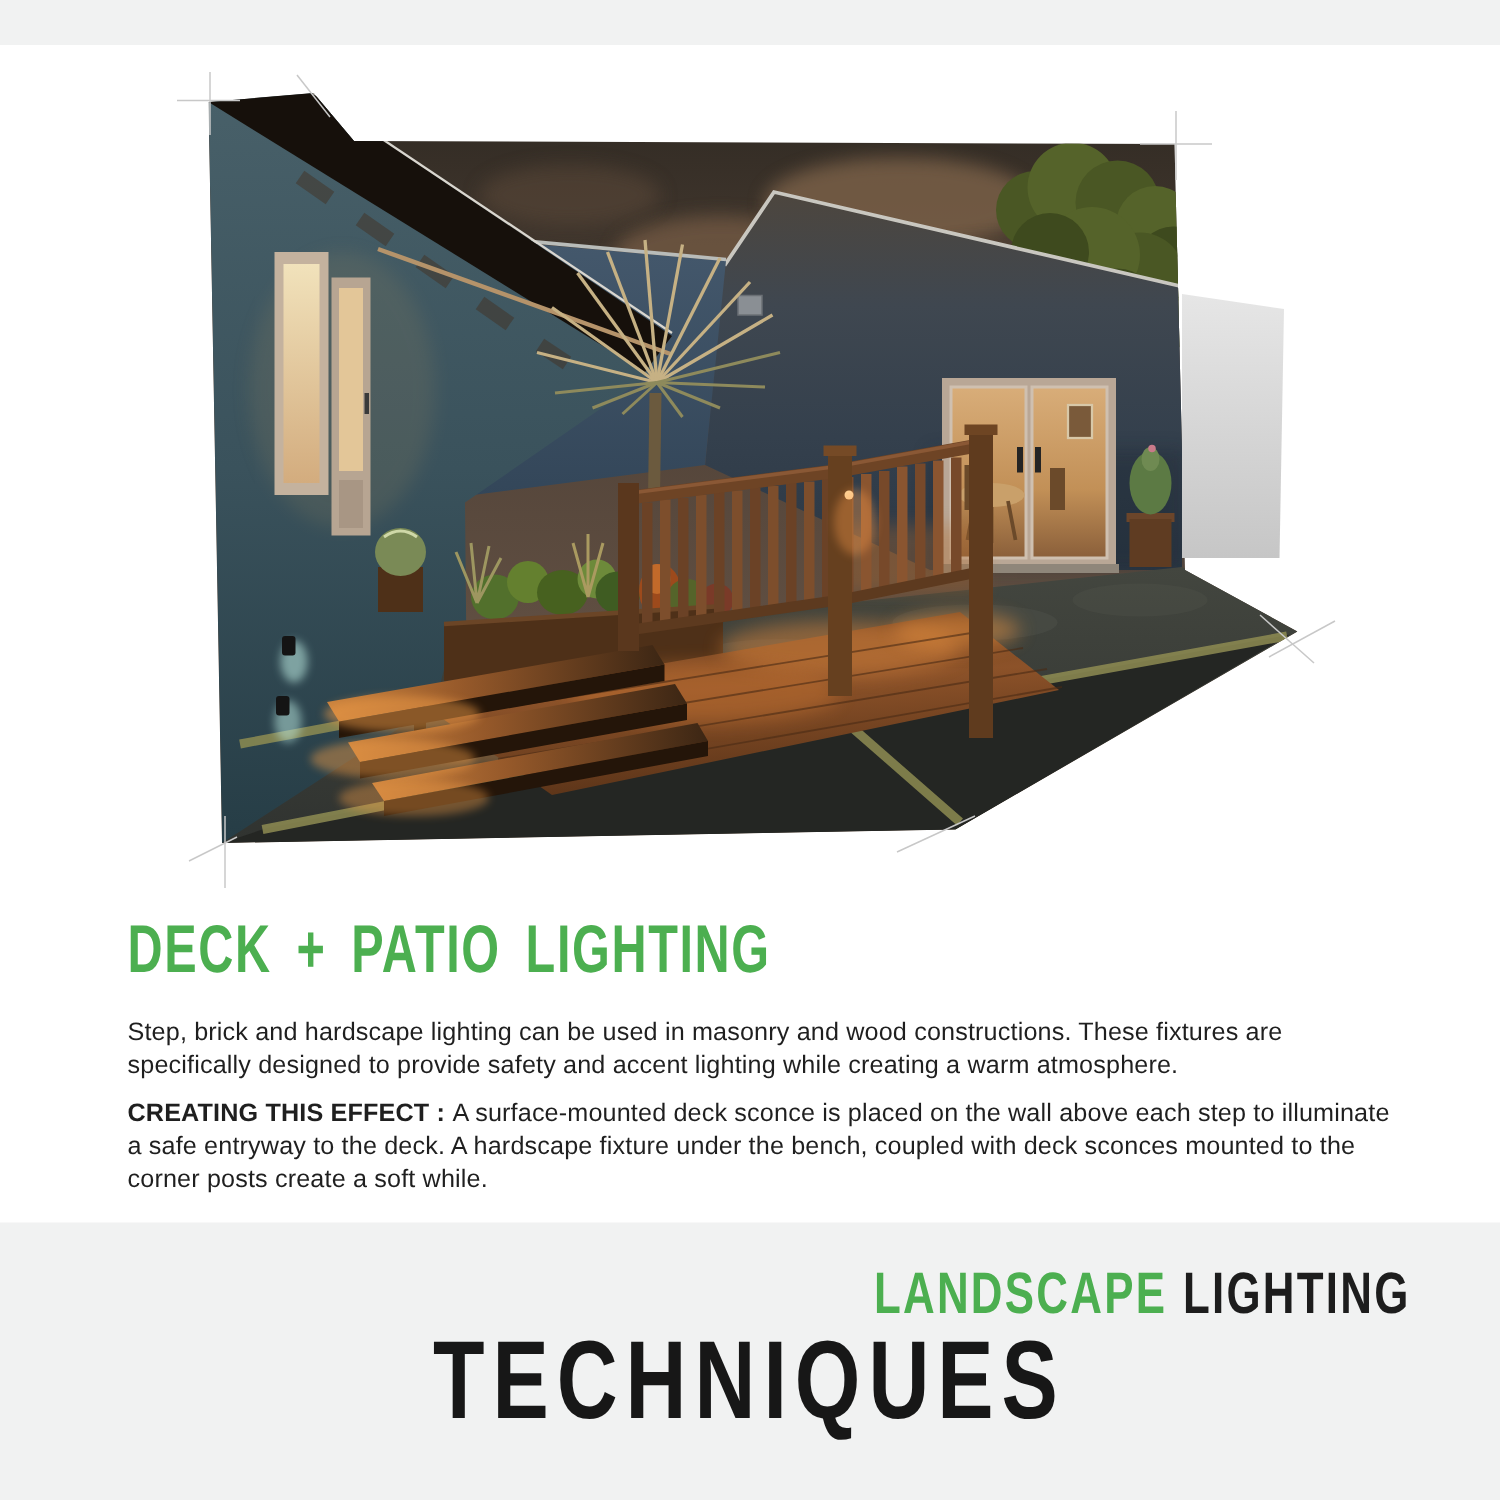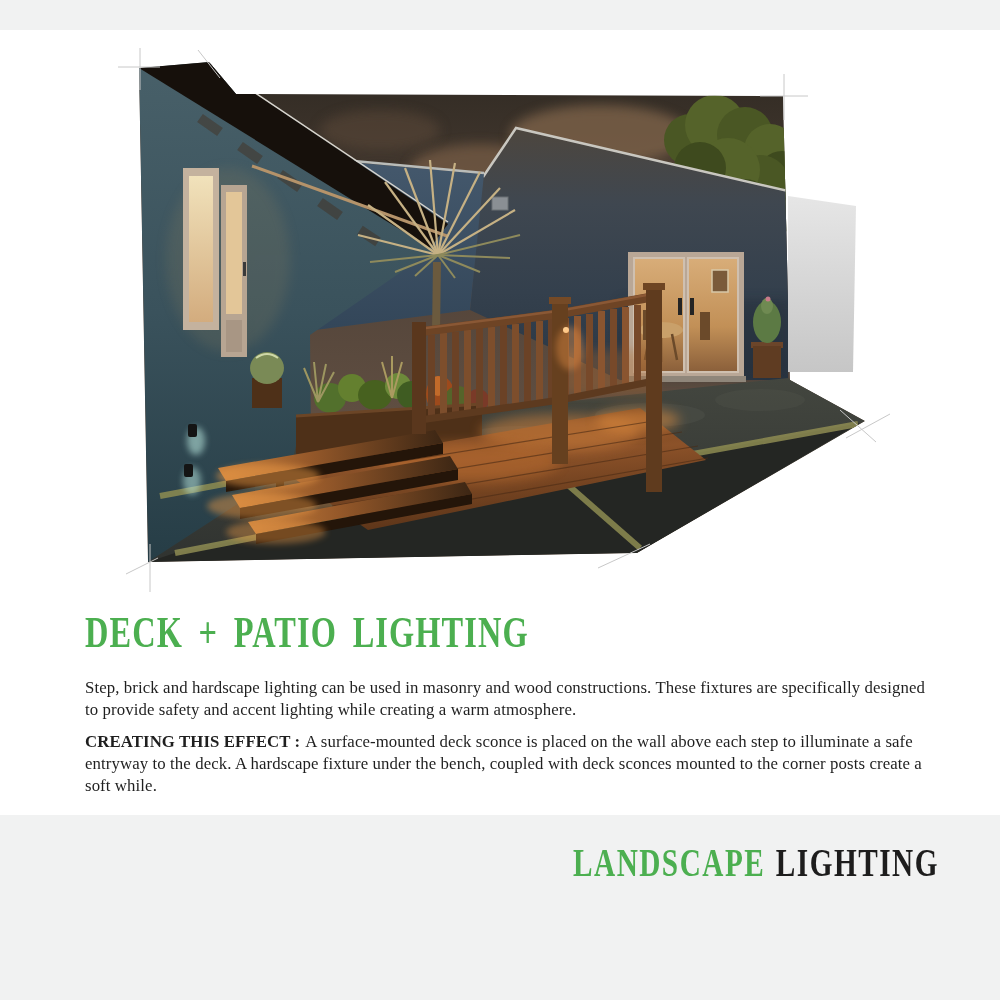--- a/index.html
+++ b/index.html
@@ -1,17 +1,17 @@
 <!DOCTYPE html>
 <html><head>
 <meta charset="utf-8">
 <style>
   html,body{margin:0;padding:0;background:#ffffff;}
   #page{position:relative;width:1000px;height:1000px;background:#ffffff;overflow:hidden;
-        font-family:Liberation Serif, serif;}
+        font-family:Liberation Sans, sans-serif;}
   #topband{position:absolute;left:0;top:0;width:1000px;height:30px;background:#f1f2f2;}
   #art{position:absolute;left:0;top:0;width:1000px;height:625px;}
   
   .title{position:absolute;left:85px;top:610px;color:#4caf50;font-weight:bold;
          font-size:45px;line-height:1;white-space:nowrap;}
   .title .squeeze{display:inline-block;transform:scaleX(.72);transform-origin:left center;
          letter-spacing:1.5px;word-spacing:9px;}
   .para{position:absolute;left:85px;width:852px;color:#1f1f1f;font-size:16.8px;
         line-height:21.8px;letter-spacing:.1px;margin-top:16px;}
   #para1{top:661px;}
@@ -341,15 +341,18 @@
   </div>
 
   <p class="para" id="para1">Step, brick and hardscape lighting can be used in masonry and wood constructions. These fixtures are specifically designed to provide safety and accent lighting while creating a warm atmosphere.</p>
 
   <p class="para" id="para2"><span class="blabel">CREATING THIS EFFECT :</span><span>A surface-mounted deck sconce is placed on the wall above each step to illuminate a safe entryway to the deck. A hardscape fixture under the bench, coupled with deck sconces mounted to the corner posts create a soft while.</span></p>
 
   <div id="footer">
     <div class="brandline">
       <span class="squeeze"><span class="brand-green">LANDSCAPE</span><span class="brand-dark">LIGHTING</span></span>
     </div>
+    <div class="techline">
+      <span class="squeeze">TECHNIQUES</span>
+    </div>
   </div>
 
 </div>
 
 </body></html>

